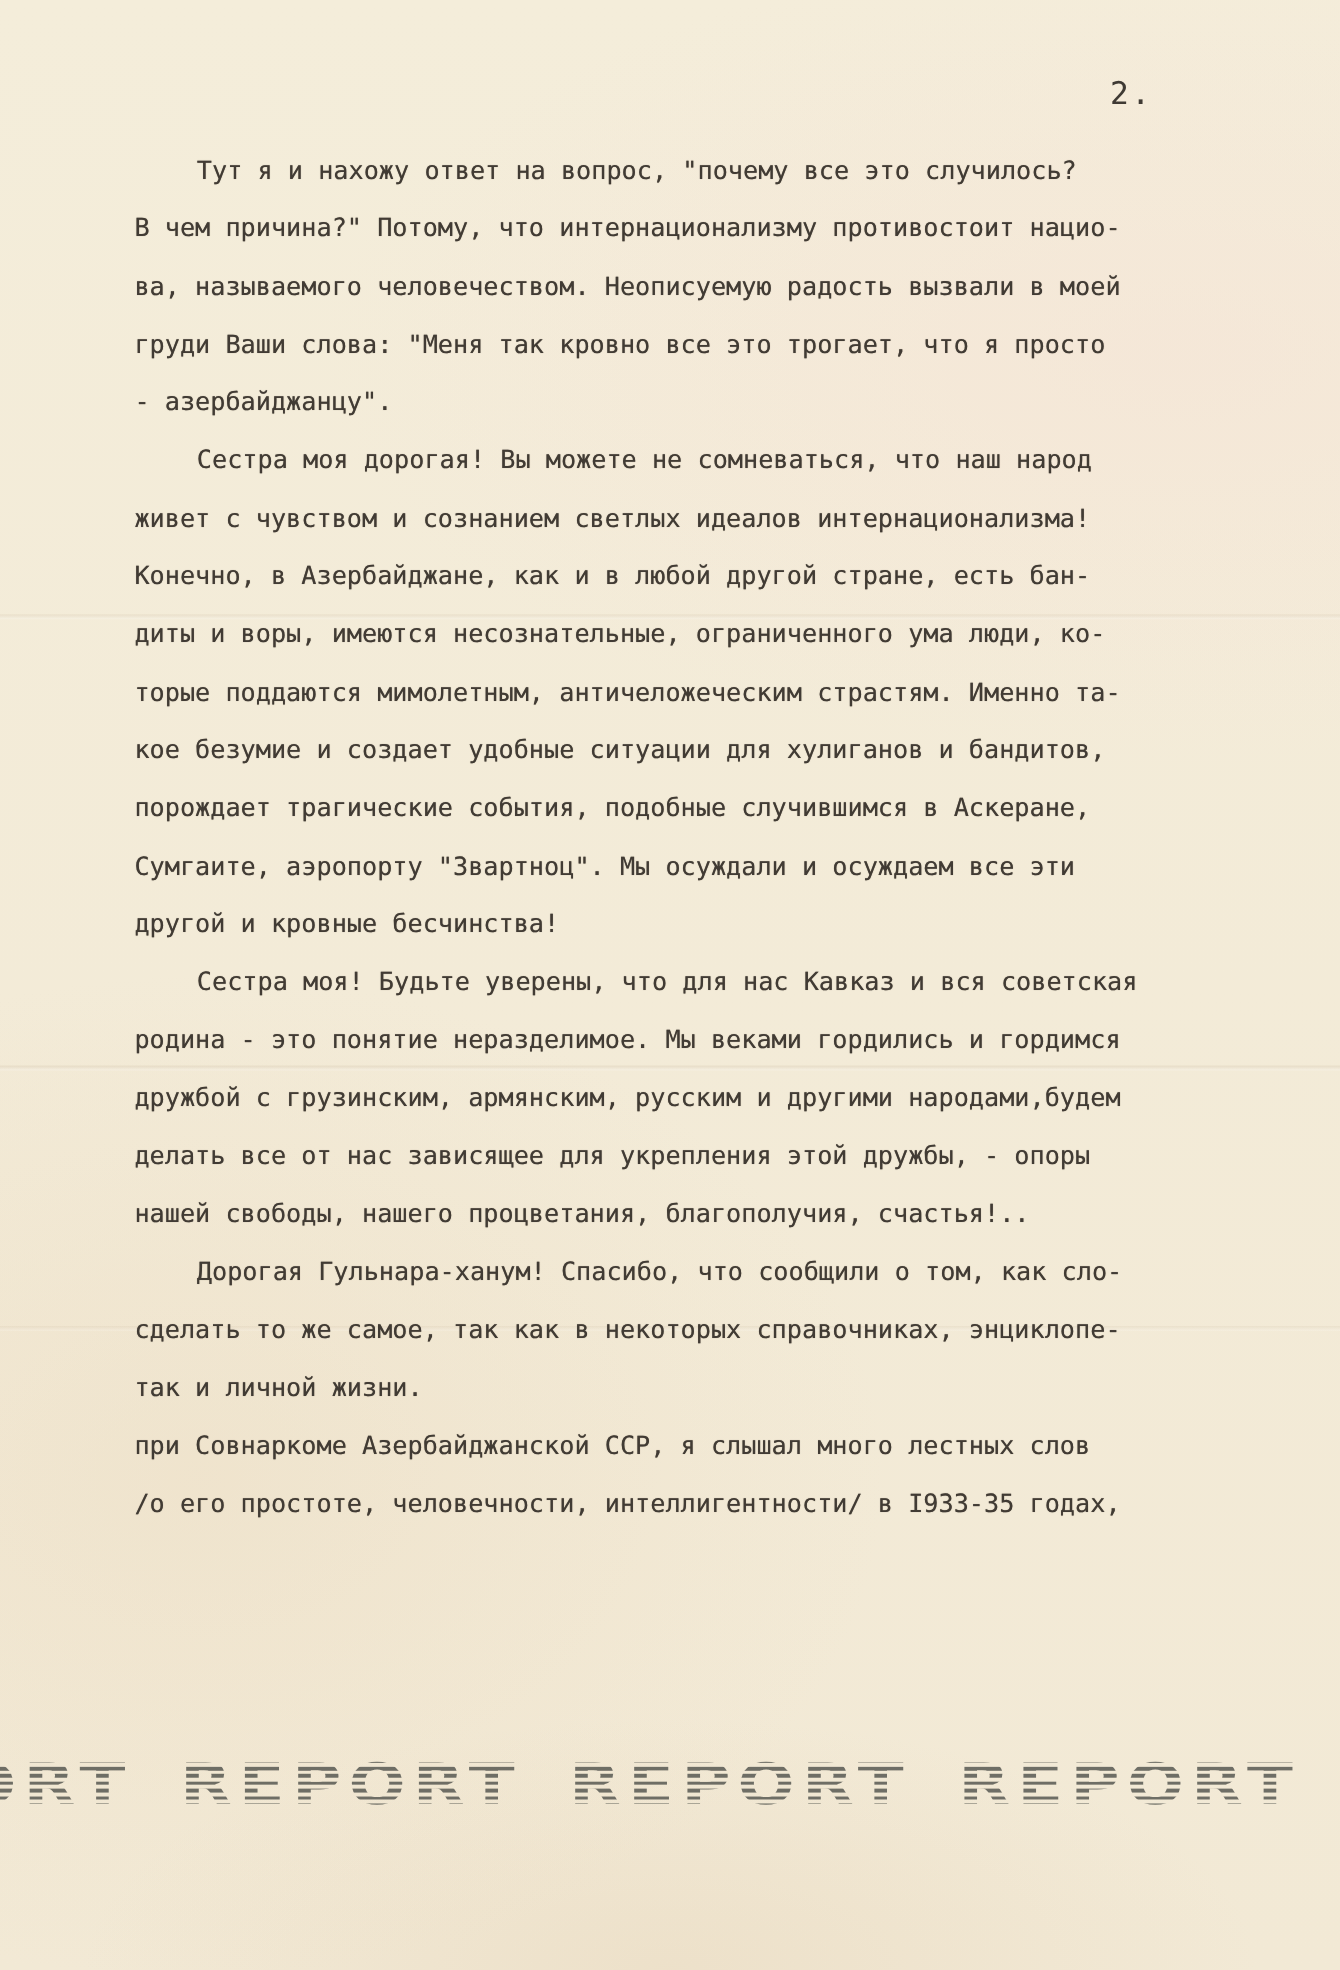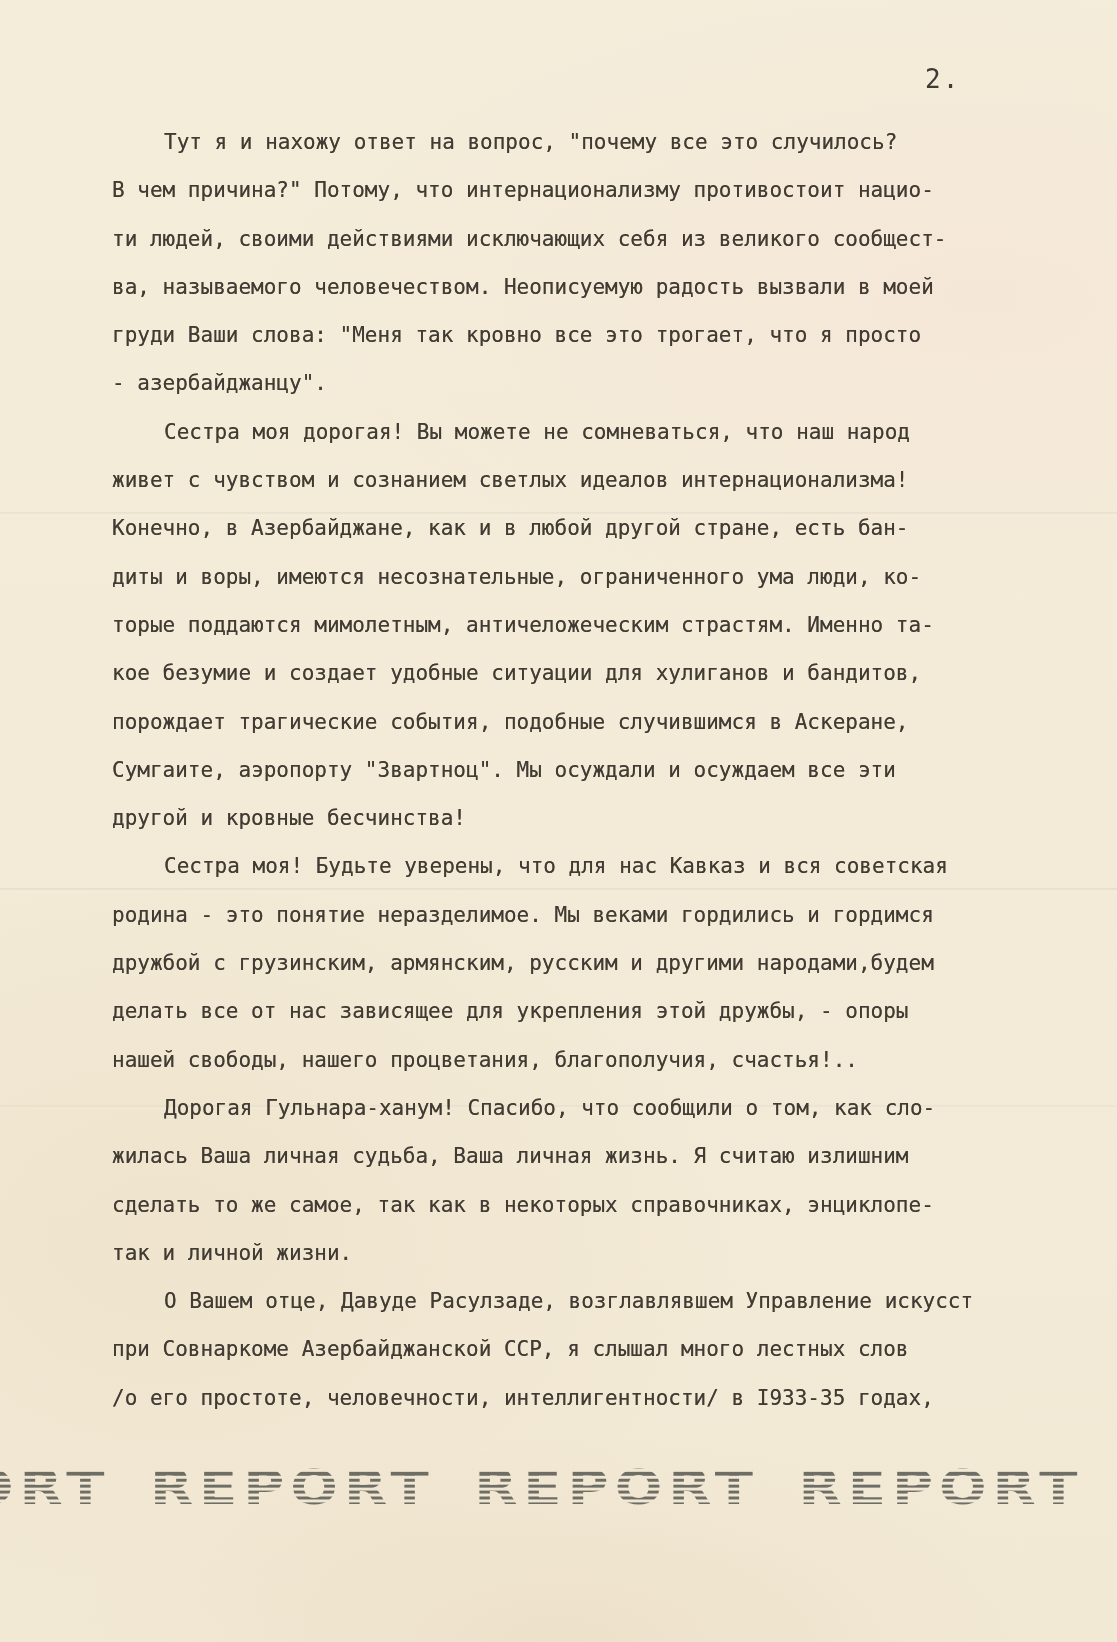--- a/index.html
+++ b/index.html
@@ -75,41 +75,38 @@
 <div class="page">
   <div class="crease c1"></div>
   <div class="crease c2"></div>
   <div class="crease c3"></div>
 
   <div class="page-number">2.</div>
 
   <div class="letter-body">
       <div class="line indent">Тут я и нахожу ответ на вопрос, "почему все это случилось?</div>
       <div class="line">В чем причина?" Потому, что интернационализму противостоит нацио-</div>
-      <div class="line">ти людей, своими действиями исключающих себя из великого сообщест-</div>
       <div class="line">ва, называемого человечеством. Неописуемую радость вызвали в моей</div>
       <div class="line">груди Ваши слова: "Меня так кровно все это трогает, что я просто</div>
       <div class="line">- азербайджанцу".</div>
       <div class="line indent">Сестра моя дорогая! Вы можете не сомневаться, что наш народ</div>
       <div class="line">живет с чувством и сознанием светлых идеалов интернационализма!</div>
       <div class="line">Конечно, в Азербайджане, как и в любой другой стране, есть бан-</div>
       <div class="line">диты и воры, имеются несознательные, ограниченного ума люди, ко-</div>
       <div class="line">торые поддаются мимолетным, античеложеческим страстям. Именно та-</div>
       <div class="line">кое безумие и создает удобные ситуации для хулиганов и бандитов,</div>
       <div class="line">порождает трагические события, подобные случившимся в Аскеране,</div>
       <div class="line">Сумгаите, аэропорту "Звартноц". Мы осуждали и осуждаем все эти</div>
       <div class="line">другой и кровные бесчинства!</div>
       <div class="line indent">Сестра моя! Будьте уверены, что для нас Кавказ и вся советская</div>
       <div class="line">родина - это понятие неразделимое. Мы веками гордились и гордимся</div>
       <div class="line">дружбой с грузинским, армянским, русским и другими народами,будем</div>
       <div class="line">делать все от нас зависящее для укрепления этой дружбы, - опоры</div>
       <div class="line">нашей свободы, нашего процветания, благополучия, счастья!..</div>
       <div class="line indent">Дорогая Гульнара-ханум! Спасибо, что сообщили о том, как сло-</div>
-      <div class="line">жилась Ваша личная судьба, Ваша личная жизнь. Я считаю излишним</div>
       <div class="line">сделать то же самое, так как в некоторых справочниках, энциклопе-</div>
       <div class="line">так и личной жизни.</div>
-      <div class="line indent">О Вашем отце, Давуде Расулзаде, возглавлявшем Управление искусст</div>
       <div class="line">при Совнаркоме Азербайджанской ССР, я слышал много лестных слов</div>
       <div class="line">/о его простоте, человечности, интеллигентности/ в I933-35 годах,</div>
     </div>
 
   <div class="watermark">ORT REPORT REPORT REPORT REP</div>
 </div>
 
 </body></html>

